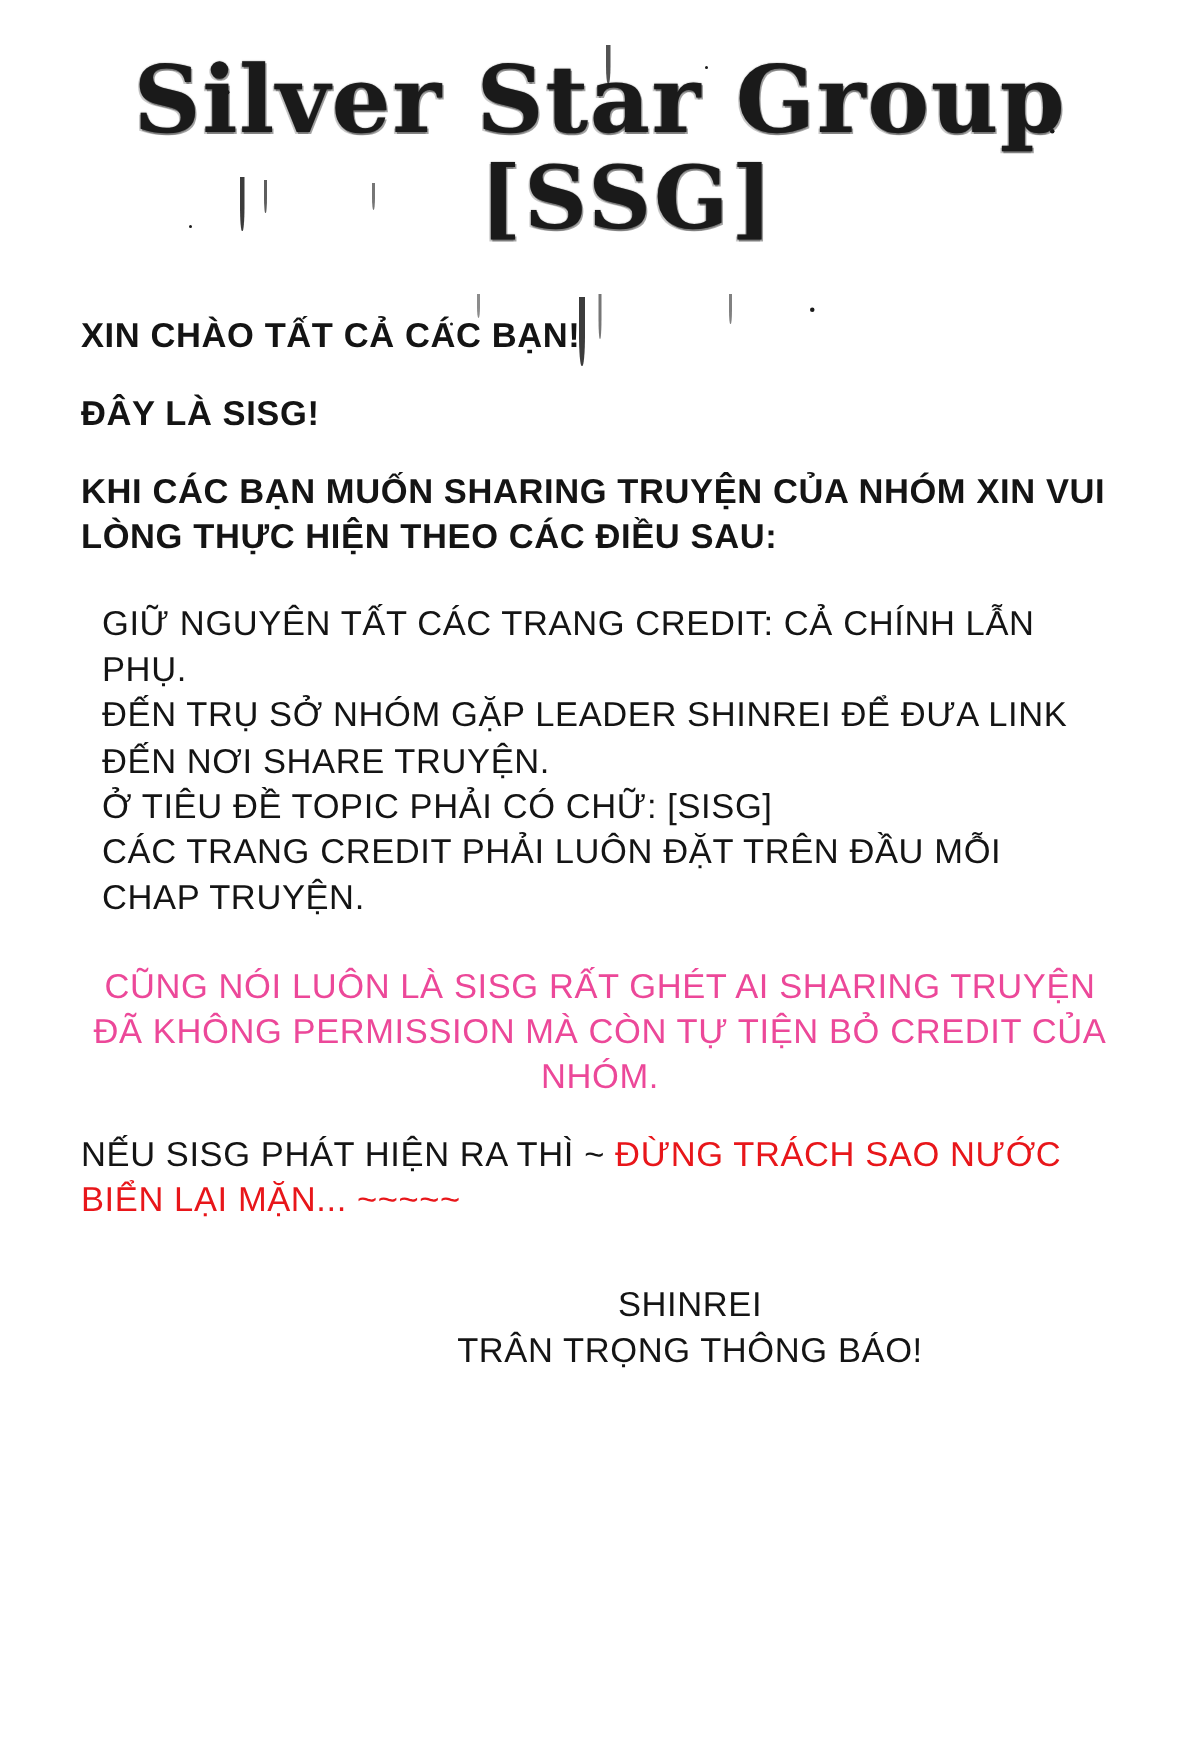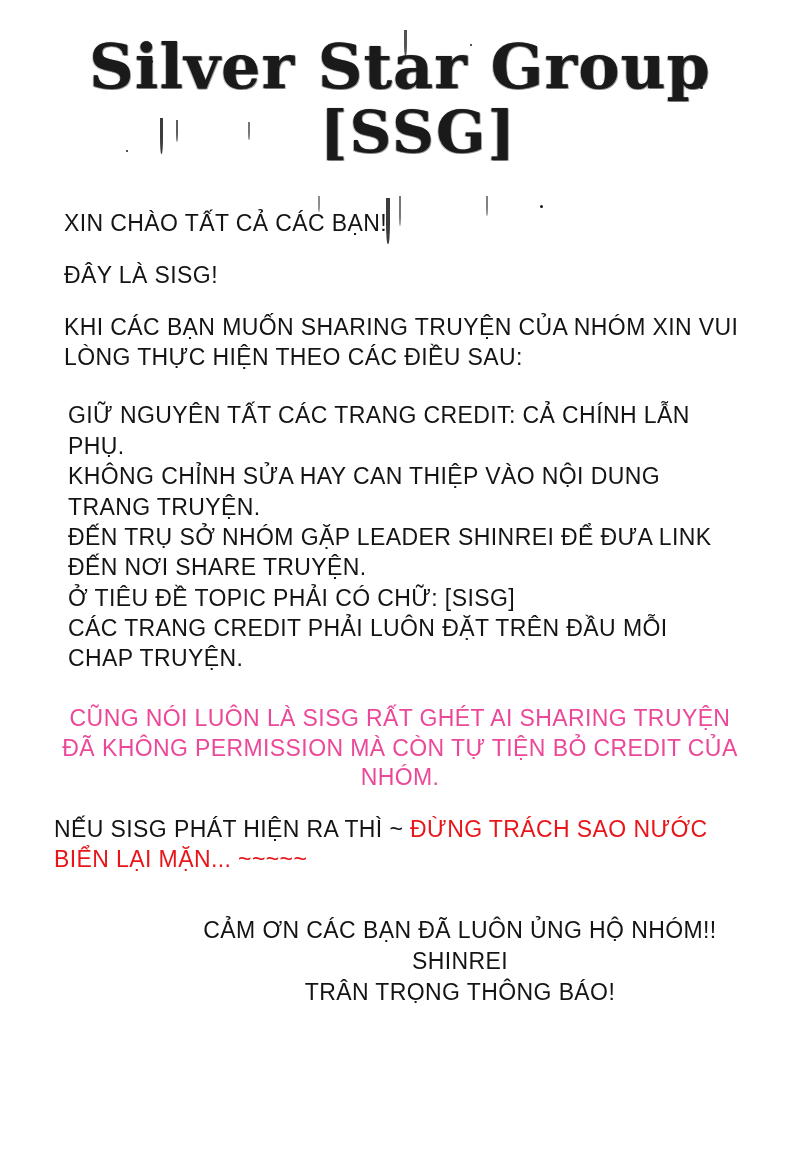--- a/index.html
+++ b/index.html
@@ -87,22 +87,21 @@
     margin-top: 44px;
     font-family: "Liberation Sans", sans-serif;
   }
   .para {
     font-size: 23px;
     line-height: 1.30;
     letter-spacing: 0.4px;
     color: #141414;
     margin-bottom: 22px;
     text-transform: uppercase;
-    font-weight: 400;
-    margin-left: 10px;
+    font-weight: 700;
   }
   .para.tight { margin-bottom: 20px; }
   .rules {
     font-size: 23px;
     line-height: 1.32;
     letter-spacing: 0.4px;
     color: #141414;
     text-transform: uppercase;
     margin-top: 28px;
     margin-bottom: 30px;
@@ -168,32 +167,30 @@
 
     <div class="para">XIN CHÀO TẤT CẢ CÁC BẠN!</div>
 
     <div class="para">ĐÂY LÀ SISG!</div>
 
 
     <div class="para tight">KHI CÁC BẠN MUỐN SHARING TRUYỆN CỦA NHÓM XIN VUI LÒNG THỰC HIỆN THEO CÁC ĐIỀU SAU:</div>
 
     <div class="rules">
       <span class="rule">GIỮ NGUYÊN TẤT CÁC TRANG CREDIT: CẢ CHÍNH LẪN PHỤ.</span>
-      <span class="rule">KHÔNG CHỈNH SỬA HAY CAN THIỆP VÀO NỘI DUNG TRANG TRUYỆN.</span>
       <span class="rule">ĐẾN TRỤ SỞ NHÓM GẶP LEADER SHINREI ĐỂ ĐƯA LINK ĐẾN NƠI SHARE TRUYỆN.</span>
       <span class="rule">Ở TIÊU ĐỀ TOPIC PHẢI CÓ CHỮ: [SISG]</span>
       <span class="rule">CÁC TRANG CREDIT PHẢI LUÔN ĐẶT TRÊN ĐẦU MỖI CHAP TRUYỆN.</span>
     </div>
 
     <div class="warn">CŨNG NÓI LUÔN LÀ SISG RẤT GHÉT AI SHARING TRUYỆN ĐÃ KHÔNG PERMISSION MÀ CÒN TỰ TIỆN BỎ CREDIT CỦA NHÓM.</div>
 
     <div class="mixed">
       <span>NẾU SISG PHÁT HIỆN RA THÌ ~ </span><span class="red">ĐỪNG TRÁCH SAO NƯỚC BIỂN LẠI MẶN... ~~~~~</span>
     </div>
 
     <div class="signoff">
-      <span>CẢM ƠN CÁC BẠN ĐÃ LUÔN ỦNG HỘ NHÓM!!</span>
       <span>SHINREI</span>
       <span>TRÂN TRỌNG THÔNG BÁO!</span>
     </div>
 
   </div>
 </div>
 
 </body></html>

